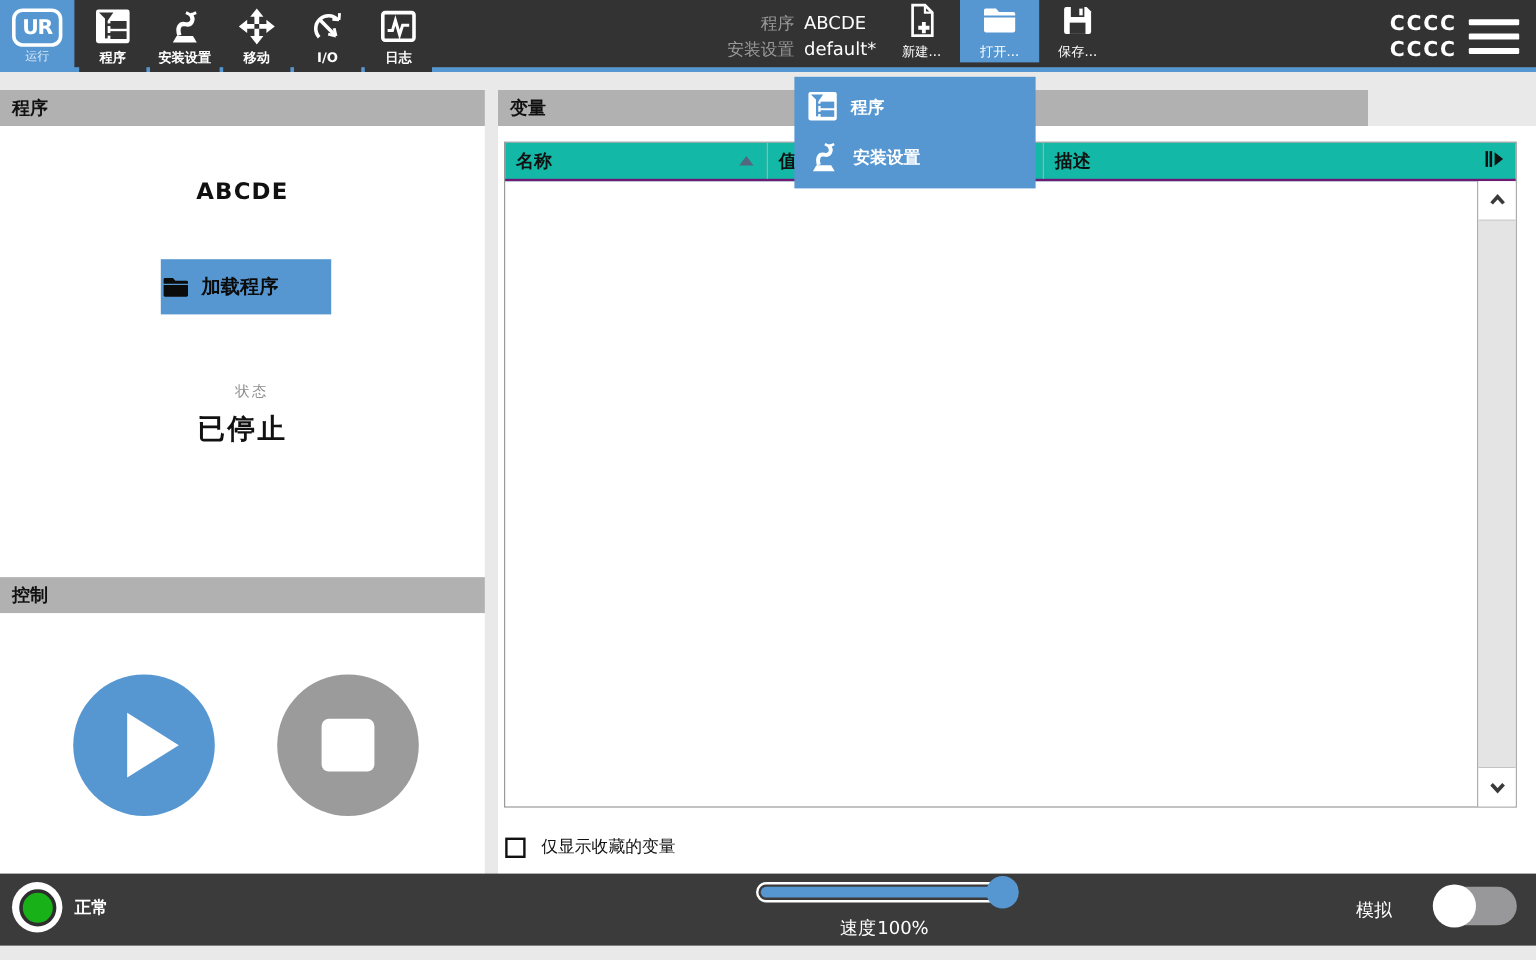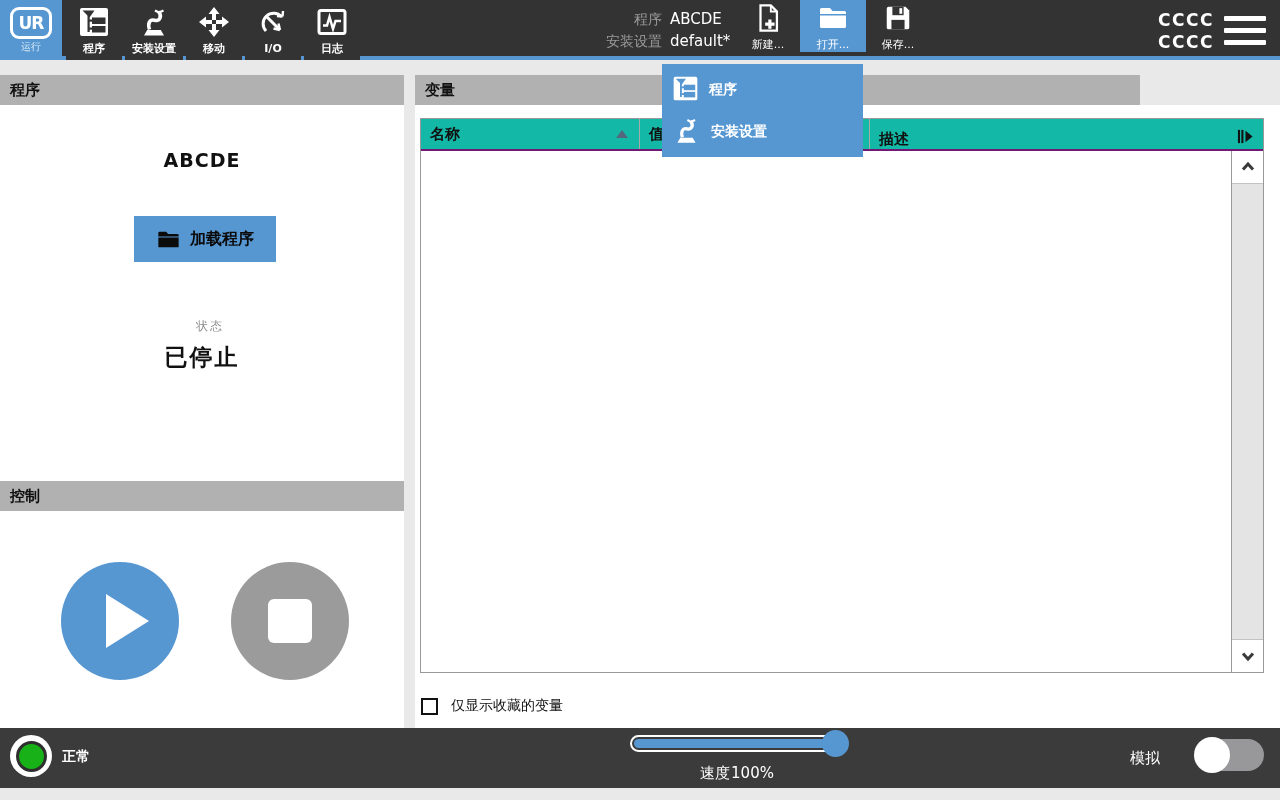--- a/index.html
+++ b/index.html
@@ -30,21 +30,21 @@
   .tab-label{color:#fff; font-size:11px; font-weight:bold; margin-top:1px; white-space:nowrap;}
 
   .context{position:absolute; left:552px; top:0; height:60px; display:flex;
     flex-direction:column; justify-content:center; gap:3px;}
   .ctx-row{display:flex; align-items:baseline;}
   .ctx-label{width:110px; text-align:right; color:#9a9a9a; font-size:14px;}
   .ctx-value{margin-left:8px; color:#fff; font-size:15px;}
 
   .actions{position:absolute; left:738px; top:0; height:60px; display:flex; gap:2px;}
   .action-btn{width:60px; height:52px; display:flex; flex-direction:column;
-    align-items:center; justify-content:center; cursor:pointer; background:var(--header-bg);}
+    align-items:center; justify-content:flex-start; cursor:pointer; background:var(--header-bg);}
   .action-btn.active{background:var(--accent); width:66px;}
   .action-btn .aicon{height:34px; display:flex; align-items:center; justify-content:center;}
   .action-label{color:#fff; font-size:11px; margin-top:2px; white-space:nowrap;}
 
   .account{position:absolute; right:66px; top:9px; text-align:right;
     color:#fff; font-weight:bold; font-size:17px; letter-spacing:1.5px; line-height:22px;}
   .hamburger{position:absolute; right:14px; top:16px; width:42px; height:29px;
     display:flex; flex-direction:column; justify-content:space-between; cursor:pointer;}
   .hamburger .bar{height:5px; background:#fff; border-radius:1px;}
 
@@ -55,21 +55,21 @@
   .dd-label{color:#fff; font-size:14px; font-weight:bold;}
 
   
   .section-bar{background:var(--section-bar); height:30px; line-height:30px;
     padding-left:10px; font-size:15px; font-weight:bold; color:#111;}
   .left-head{left:0; top:75px; width:404px;}
   .left-white1{left:0; top:105px; width:404px; height:376px; background:#fff;}
   .program-name{position:absolute; top:44px; width:100%; text-align:center;
     font-size:19px; font-weight:bold; color:#111; letter-spacing:1px;}
   .load-btn{position:absolute; left:134px; top:111px; width:142px; height:46px;
-    background:var(--accent); border:none; display:flex; align-items:center; justify-content:center;
+    background:var(--accent); border:none; display:flex; align-items:center; justify-content:flex-start;
     gap:9px; cursor:pointer;}
   .load-btn span{font-size:16px; font-weight:bold; color:#0b0b0b;
     font-family:"DejaVu Sans","Liberation Sans",sans-serif;}
   .status-label{position:absolute; top:213px; width:100%; text-align:center;
     font-size:12px; color:#8f8f8f; letter-spacing:2px;padding-left:16px;}
   .status-value{position:absolute; top:237px; width:100%; text-align:center;
     font-size:23px; font-weight:bold; color:#111; letter-spacing:2px;}
   .ctrl-head{left:0; top:481px; width:404px;}
   .left-white2{left:0; top:511px; width:404px; height:229px; background:#fff;}
   .round-btn{position:absolute; top:51px; width:118px; height:118px; border-radius:50%;
@@ -83,21 +83,21 @@
   
   .right-head{left:415px; top:75px; width:725px;}
   .right-white{left:415px; top:105px; width:865px; height:635px; background:#fff;}
   .var-table{position:absolute; left:5px; top:13px; width:844px; height:555px;
     border:1px solid #999; background:#fff; display:flex; flex-direction:column;}
   .thead{height:32px; display:flex; background:#14b8a6; border-bottom:2px solid #701a75; flex:0 0 32px;}
   .th{display:flex; align-items:center; padding:0 9px; font-size:15px; font-weight:bold; color:#111;
     border-right:1px solid #a9a9a9; cursor:pointer;}
   .th-name{width:219px; justify-content:space-between;}
   .th-value{width:230px;}
-  .th-desc{flex:1; border-right:none; justify-content:space-between;align-items:flex-end;}
+  .th-desc{flex:1; border-right:none; justify-content:space-between;}
   .sort-asc{width:0; height:0; border-left:6px solid transparent; border-right:6px solid transparent;
     border-bottom:8px solid #53687E; margin-right:2px;}
   .tbody{flex:1; display:flex;}
   .tbody-rows{flex:1;}
   .vscroll{width:32px; border-left:1px solid #999; display:flex; flex-direction:column;}
   .scroll-btn{height:33px; background:#fff; display:flex; align-items:center; justify-content:center; cursor:pointer;}
   .scroll-btn.up{border-bottom:1px solid #c3c3c3;}
   .scroll-btn.down{border-top:1px solid #c3c3c3;}
   .scroll-track{flex:1; background:#e4e4e4; cursor:pointer;}
   .filter-row{position:absolute; left:6px; top:592px; display:flex; align-items:center; gap:13px; cursor:pointer;justify-content:center;}

